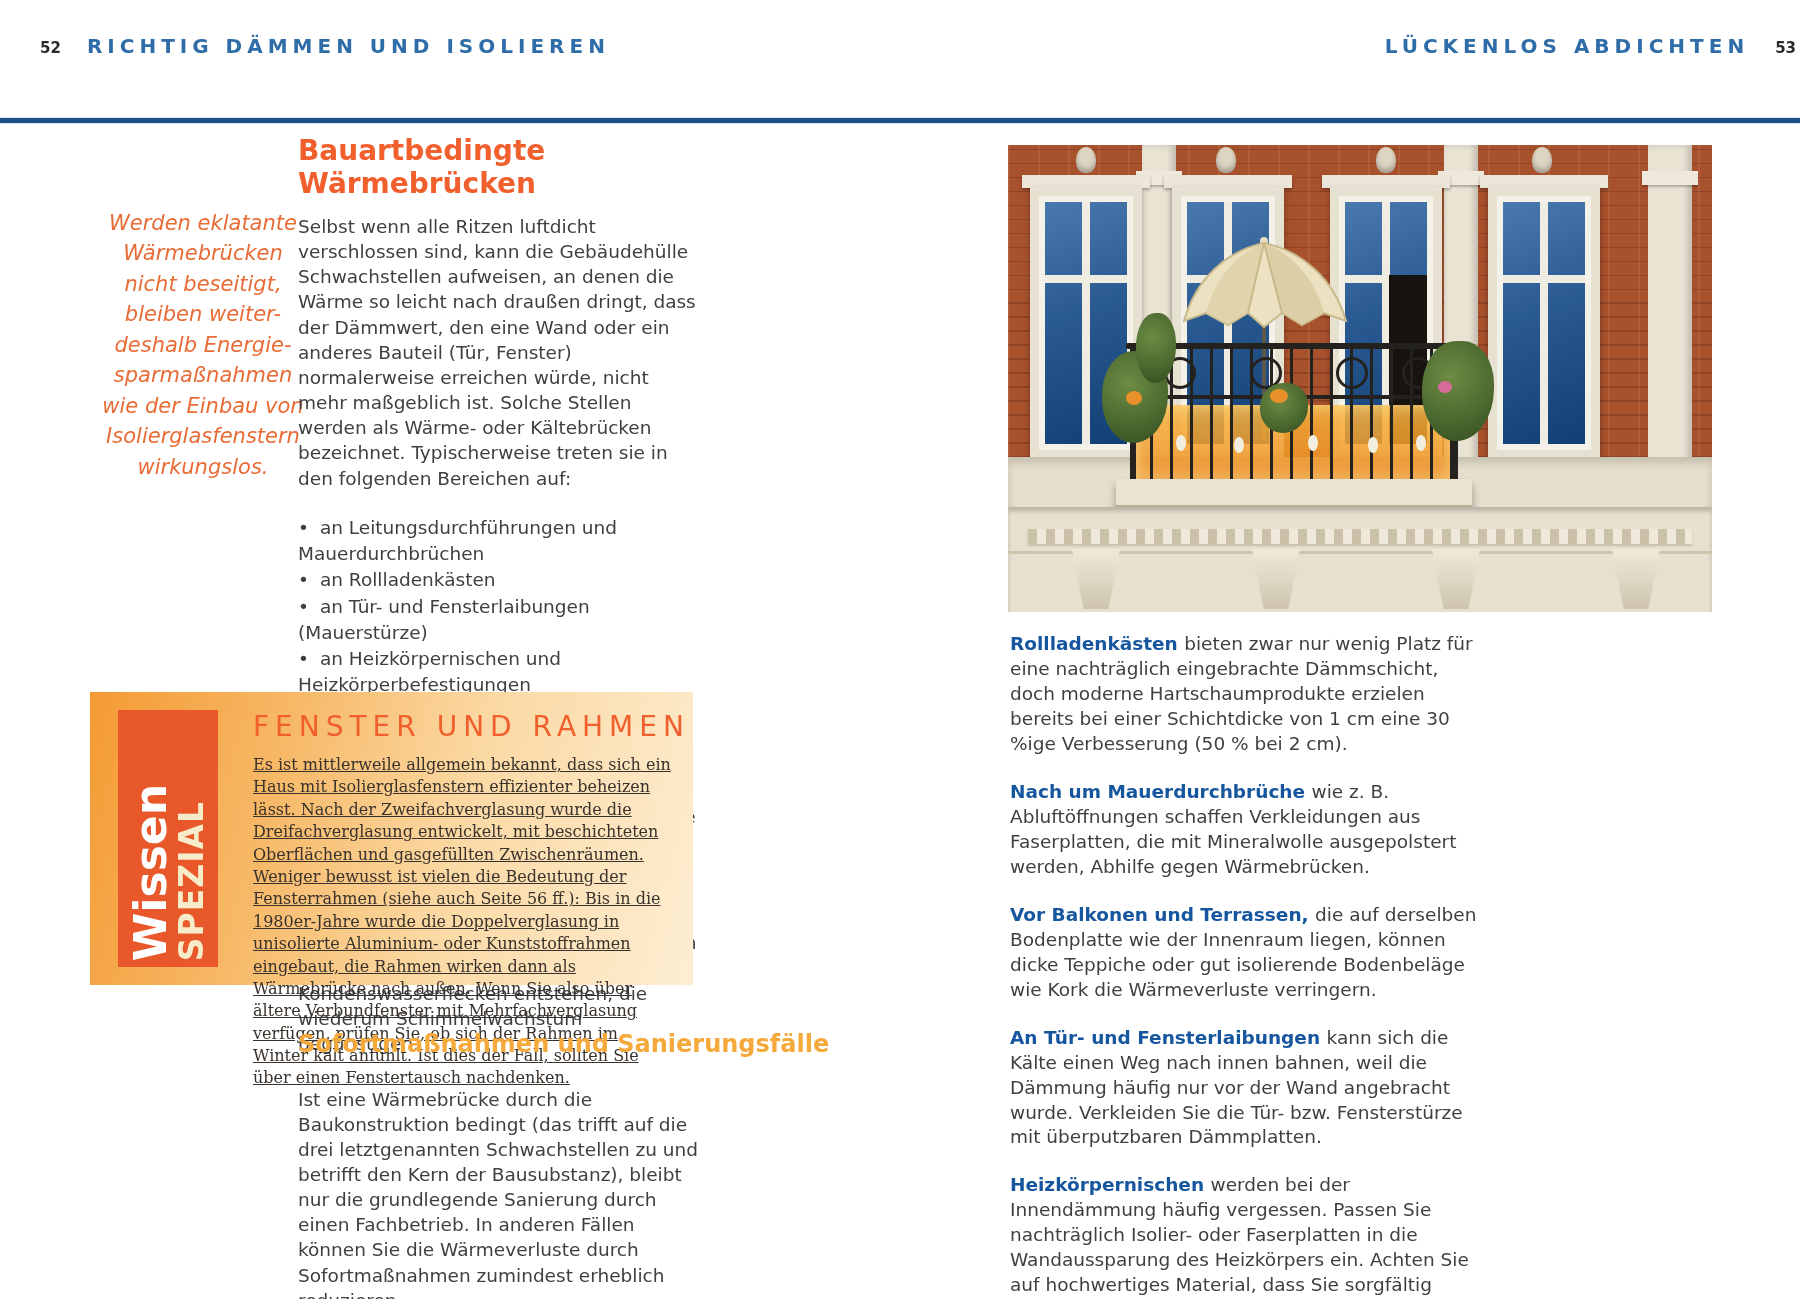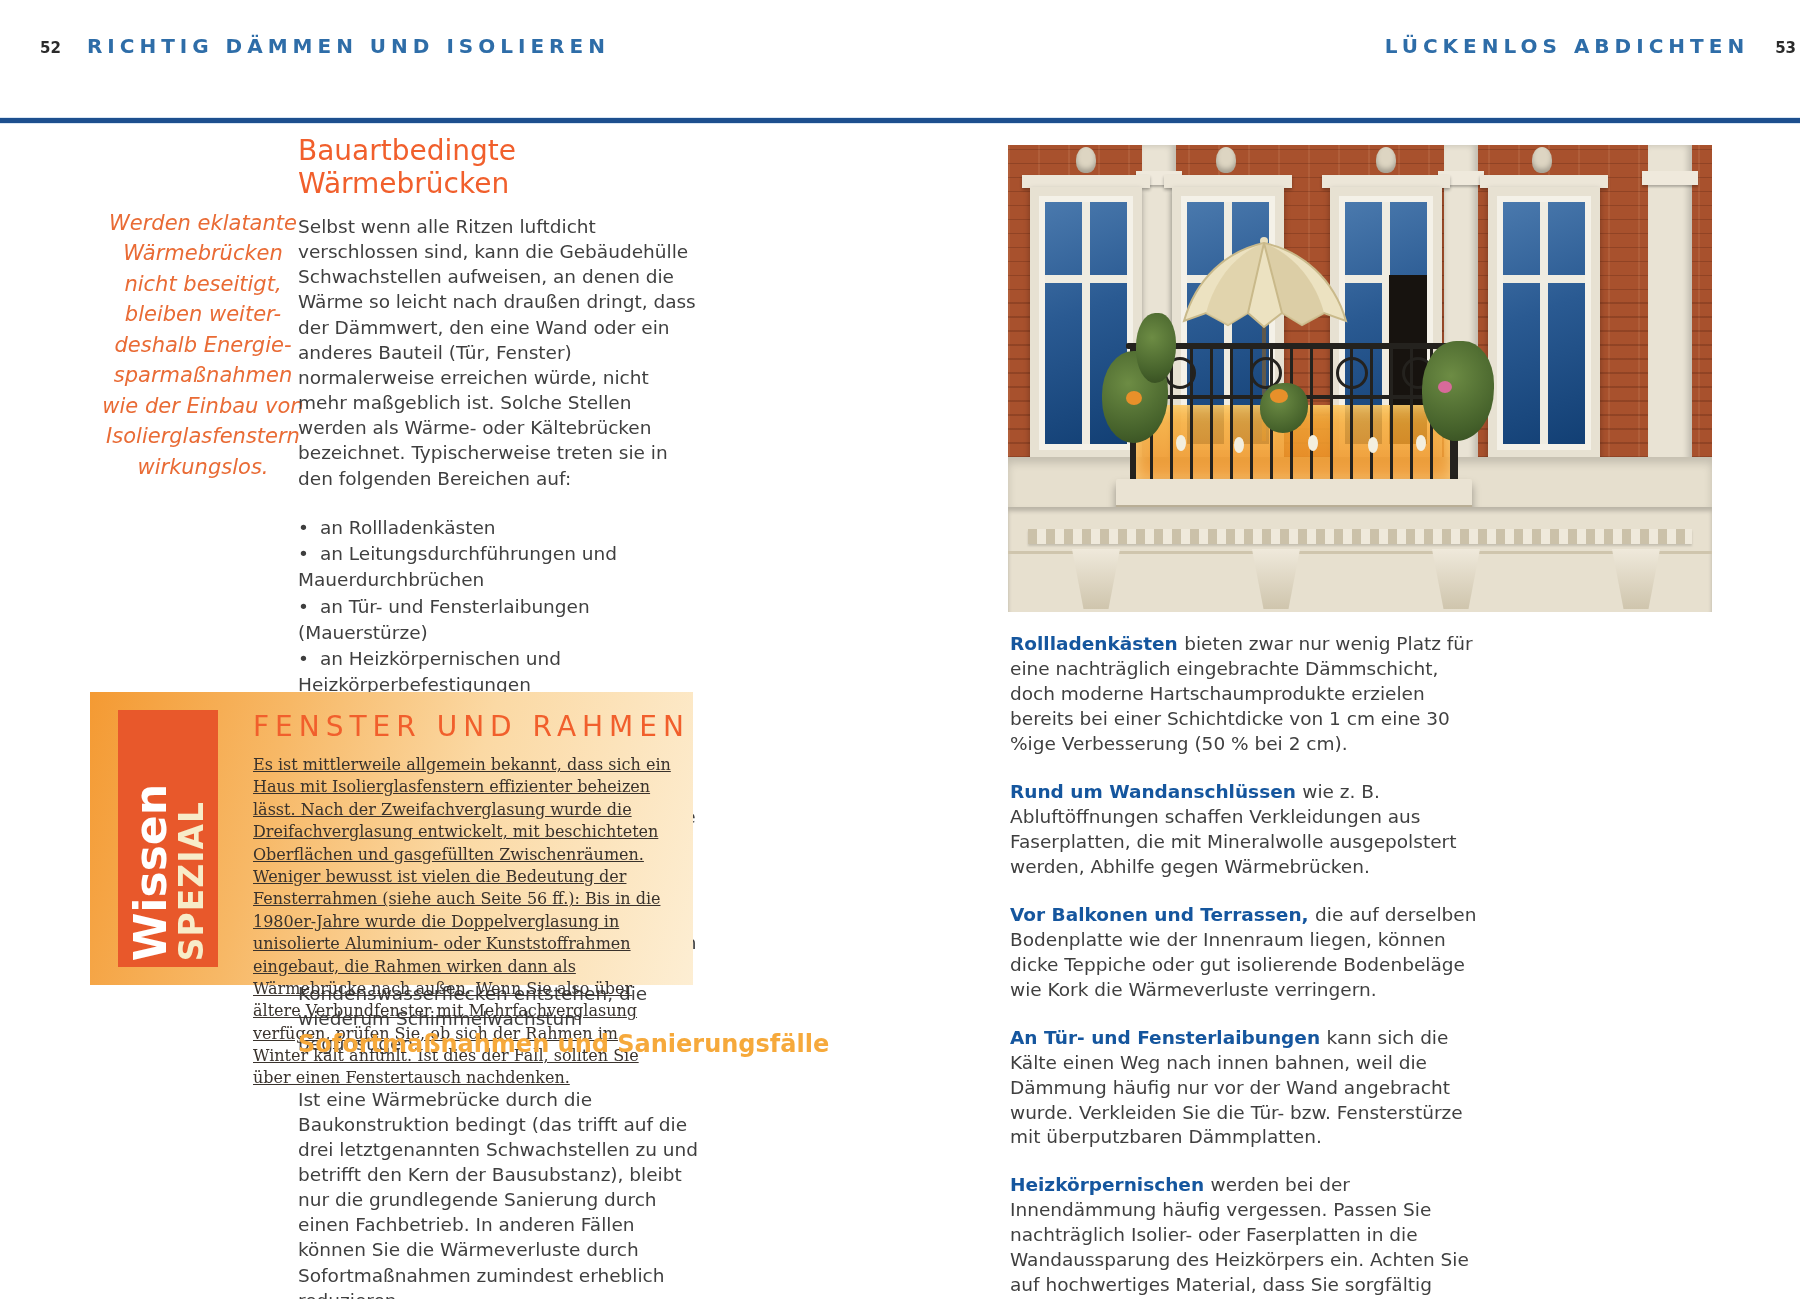--- a/index.html
+++ b/index.html
@@ -12,21 +12,21 @@
   .runhead .runtitle{color:#2e6da8;font-weight:600;letter-spacing:5px;font-size:20px;}
   .runhead.left{left:40px;}
   .runhead.right{right:40px;}
   .toprule{position:absolute;left:0;top:117px;width:1800px;height:8px;
            background:linear-gradient(180deg,#d9e6f4 0 1px,#1d4f8e 1px 6px,#d9e6f4 6px 7px,transparent 7px);}
 
   
   .margin-note{position:absolute;left:88px;top:208px;width:230px;text-align:center;
                color:#e96b35;font-style:italic;font-weight:400;font-size:21px;line-height:1.45;}
   .col-left{position:absolute;left:298px;top:134px;width:402px;}
-  h1.sect{margin:0 0 14px 0;font-size:28px;color:#f15f2c;font-weight:normal;letter-spacing:0;}
+  h1.sect{margin:0 0 14px 0;font-size:28px;color:#f15f2c;font-weight:bold;letter-spacing:0;}
   .body-p{margin:0 0 24px 0;font-size:18.5px;line-height:1.36;color:#3f3f3f;}
   ul.bullets{margin:0 0 24px 0;padding:0;list-style:none;font-size:18.5px;line-height:1.42;}
   ul.bullets li::before{content:"•";margin-right:11px;color:#3f3f3f;}
 
   
   .wbox{position:absolute;left:90px;top:692px;width:603px;height:293px;
         background:linear-gradient(105deg,#f49a33 0%,#f7b866 30%,#fbd9a4 60%,#fdeed3 100%);}
   .wbadge{position:absolute;left:28px;top:18px;width:100px;height:257px;background:#e8582b;
           display:flex;flex-direction:row;align-items:flex-end;justify-content:center;gap:2px;padding-bottom:6px;box-sizing:border-box;}
   .vtext{writing-mode:vertical-rl;transform:rotate(180deg);font-weight:bold;line-height:1;}
@@ -121,22 +121,22 @@
       <div>sparmaßnahmen</div>
       <div>wie der Einbau von</div>
       <div>Isolierglasfenstern</div>
       <div>wirkungslos.</div>
     </div>
 
   <div class="col-left">
     <h1 class="sect">Bauartbedingte Wärmebrücken</h1>
     <p class="body-p">Selbst wenn alle Ritzen luftdicht verschlossen sind, kann die Gebäudehülle Schwachstellen aufweisen, an denen die Wärme so leicht nach draußen dringt, dass der Dämmwert, den eine Wand oder ein anderes Bauteil (Tür, Fenster) normalerweise erreichen würde, nicht mehr maßgeblich ist. Solche Stellen werden als Wärme- oder Kältebrücken bezeichnet. Typischerweise treten sie in den folgenden Bereichen auf:</p>
     <ul class="bullets" id="bullet-list">
+        <li>an Leitungsdurchführungen und Mauerdurchbrüchen</li>
         <li>an Rollladenkästen</li>
-        <li>an Leitungsdurchführungen und Mauerdurchbrüchen</li>
         <li>an Tür- und Fensterlaibungen (Mauerstürze)</li>
         <li>an Heizkörpernischen und Heizkörperbefestigungen</li>
         <li>an Grundplatte und Tragkonstruktion von Balkonen</li>
         <li>an ungedämmten Stahlbetonbauteilen und Stahlträgern</li>
         <li>an Decken- und Wandanschlüssen sowie Mauersohlen</li>
       </ul>
     <p class="body-p">Da an Wärmebrücken auch Kälte nach innen dringt, sind Dämmmaßnahmen schon deshalb dringend geboten, damit an den kalten Stellen keine Kondenswasserflecken entstehen, die wiederum Schimmelwachstum begünstigen.</p>
   </div>
 
   <div class="wbox">
@@ -242,19 +242,19 @@
       <div class="groove"></div>
       <div class="corbel" style="left:64px;"></div>
       <div class="corbel" style="left:244px;"></div>
       <div class="corbel" style="left:424px;"></div>
       <div class="corbel" style="left:604px;"></div>
     </div>
   </div>
 
   <div class="col-right" id="right-paragraphs">
       <p><span class="lead">Rollladenkästen </span>bieten zwar nur wenig Platz für eine nachträglich eingebrachte Dämmschicht, doch moderne Hartschaumprodukte erzielen bereits bei einer Schichtdicke von 1 cm eine 30 %ige Verbesserung (50 % bei 2 cm).</p>
-      <p><span class="lead">Rund um Wandanschlüssen </span>wie z. B. Abluftöffnungen schaffen Verkleidungen aus Faserplatten, die mit Mineralwolle ausgepolstert werden, Abhilfe gegen Wärmebrücken.</p>
+      <p><span class="lead">Nach um Mauerdurchbrüche </span>wie z. B. Abluftöffnungen schaffen Verkleidungen aus Faserplatten, die mit Mineralwolle ausgepolstert werden, Abhilfe gegen Wärmebrücken.</p>
       <p><span class="lead">Vor Balkonen und Terrassen, </span>die auf derselben Bodenplatte wie der Innenraum liegen, können dicke Teppiche oder gut isolierende Bodenbeläge wie Kork die Wärmeverluste verringern.</p>
       <p><span class="lead">An Tür- und Fensterlaibungen </span>kann sich die Kälte einen Weg nach innen bahnen, weil die Dämmung häufig nur vor der Wand angebracht wurde. Verkleiden Sie die Tür- bzw. Fensterstürze mit überputzbaren Dämmplatten.</p>
       <p><span class="lead">Heizkörpernischen </span>werden bei der Innendämmung häufig vergessen. Passen Sie nachträglich Isolier- oder Faserplatten in die Wandaussparung des Heizkörpers ein. Achten Sie auf hochwertiges Material, dass Sie sorgfältig anbringen: Wenn Hohlräume zwischen Dämmung und Außenwand zurückbleiben, besteht eine erhöhte Gefahr von Schimmelpilzbildung.</p>
     </div>
 
 </div>
 
 </body></html>

